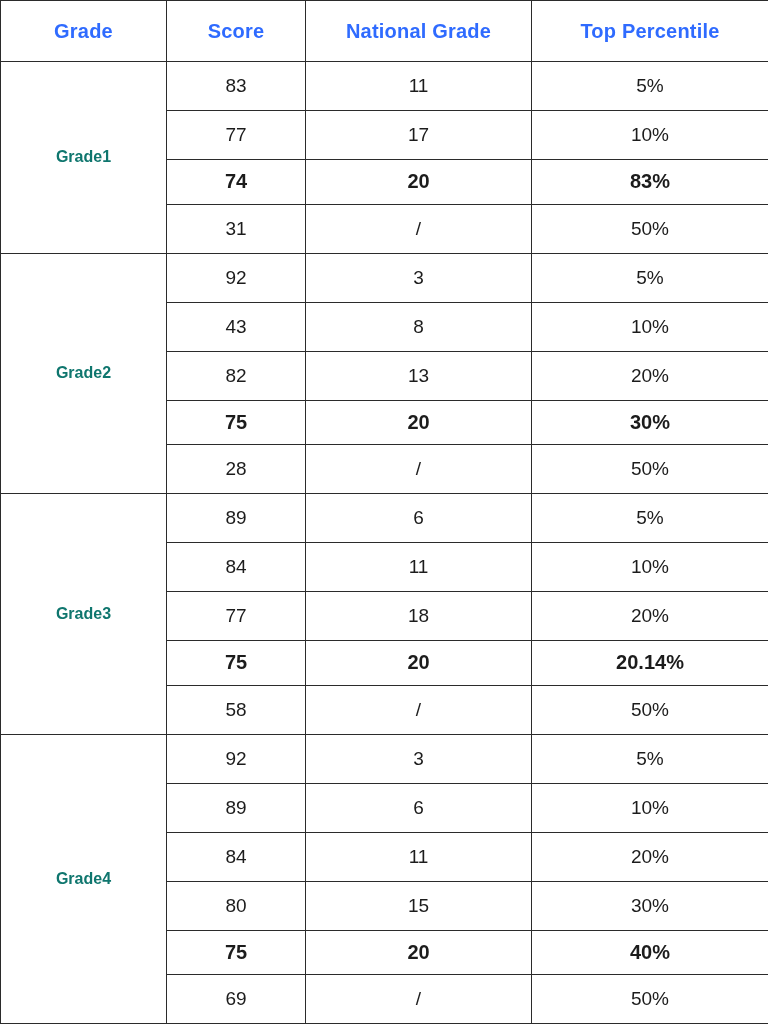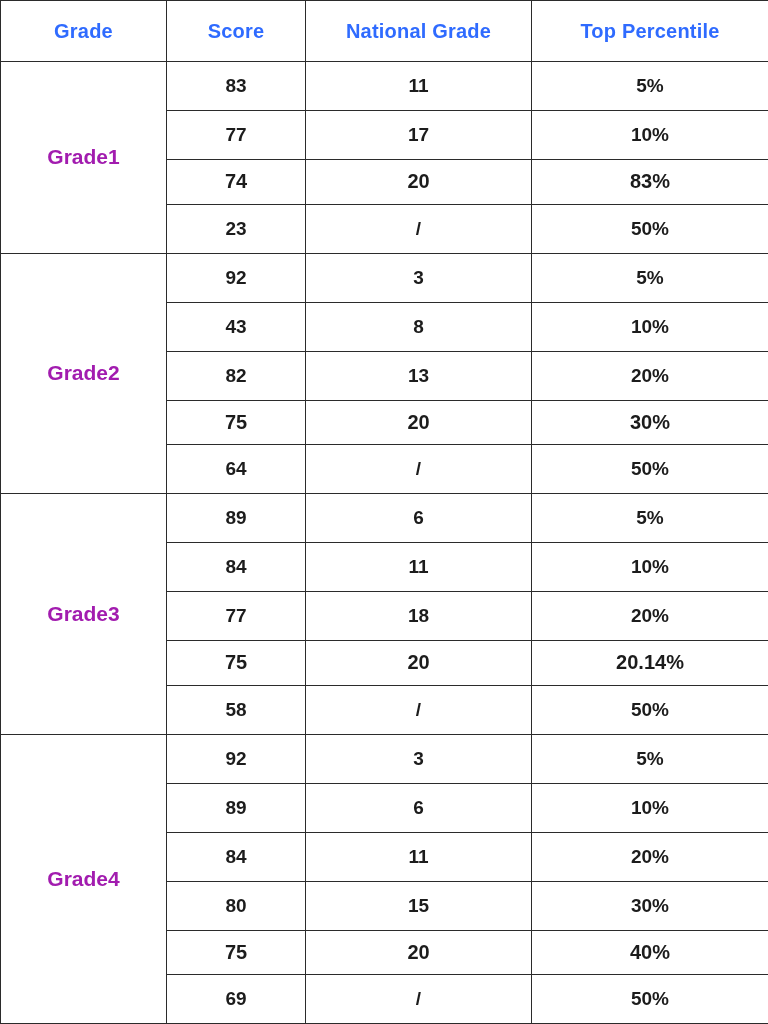--- a/index.html
+++ b/index.html
@@ -41,27 +41,26 @@
   }
   table.score-table thead th {
     color: #2f6bff;
     font-weight: bold;
     font-size: 20px;
     height: 60px;
     letter-spacing: 0.2px;
     text-align: center;
   }
   table.score-table td.grade-cell {
-    color: #a21caf;
+    color: #0f766e;
     font-weight: bold;
-    font-size: 21px;
+    font-size: 16px;
   }
   table.score-table tr.row-normal td {
     height: 48px;
-    font-weight: bold;
   }
   table.score-table tr.row-highlight td {
     font-weight: bold;
     font-size: 20px;
   }
   
   table.score-table {
     border: 1px solid #2b2b2b;
   }
 </style>
@@ -95,21 +94,21 @@
           <td>77</td>
           <td>17</td>
           <td>10%</td>
         </tr>
         <tr class="row-highlight">
           <td>74</td>
           <td>20</td>
           <td>83%</td>
         </tr>
         <tr class="row-normal">
-          <td>23</td>
+          <td>31</td>
           <td>/</td>
           <td>50%</td>
         </tr>
         <tr class="row-normal">
           <td class="grade-cell" rowspan="5">Grade2</td>
           <td>92</td>
           <td>3</td>
           <td>5%</td>
         </tr>
         <tr class="row-normal">
@@ -121,21 +120,21 @@
           <td>82</td>
           <td>13</td>
           <td>20%</td>
         </tr>
         <tr class="row-highlight">
           <td>75</td>
           <td>20</td>
           <td>30%</td>
         </tr>
         <tr class="row-normal">
-          <td>64</td>
+          <td>28</td>
           <td>/</td>
           <td>50%</td>
         </tr>
         <tr class="row-normal">
           <td class="grade-cell" rowspan="5">Grade3</td>
           <td>89</td>
           <td>6</td>
           <td>5%</td>
         </tr>
         <tr class="row-normal">

